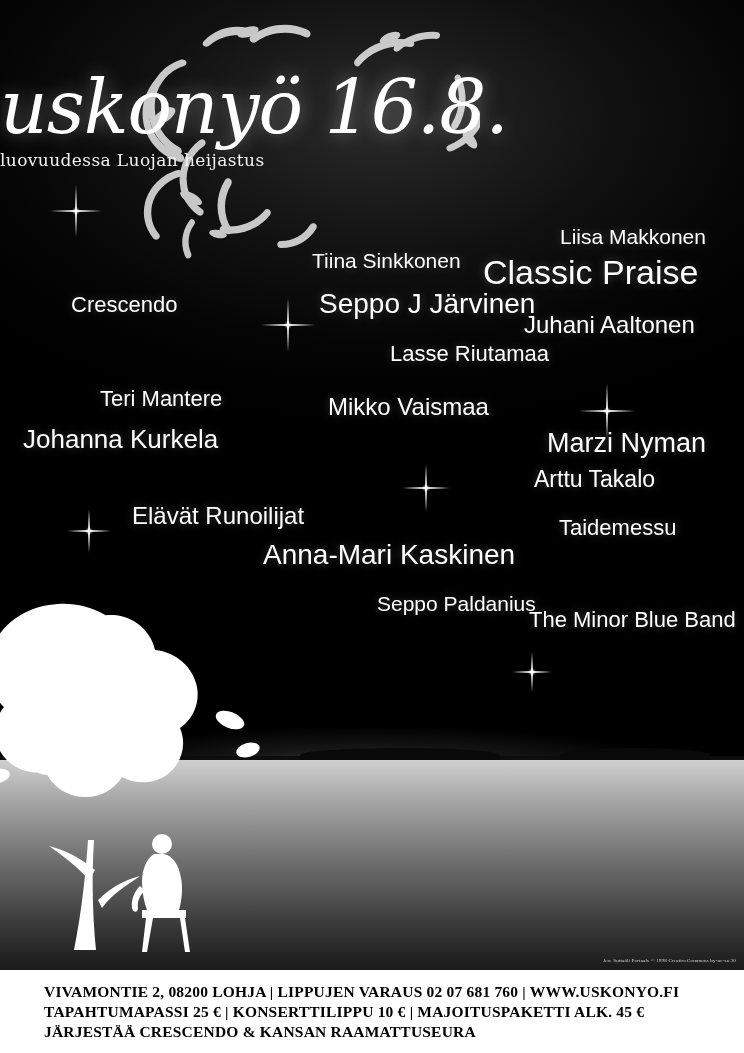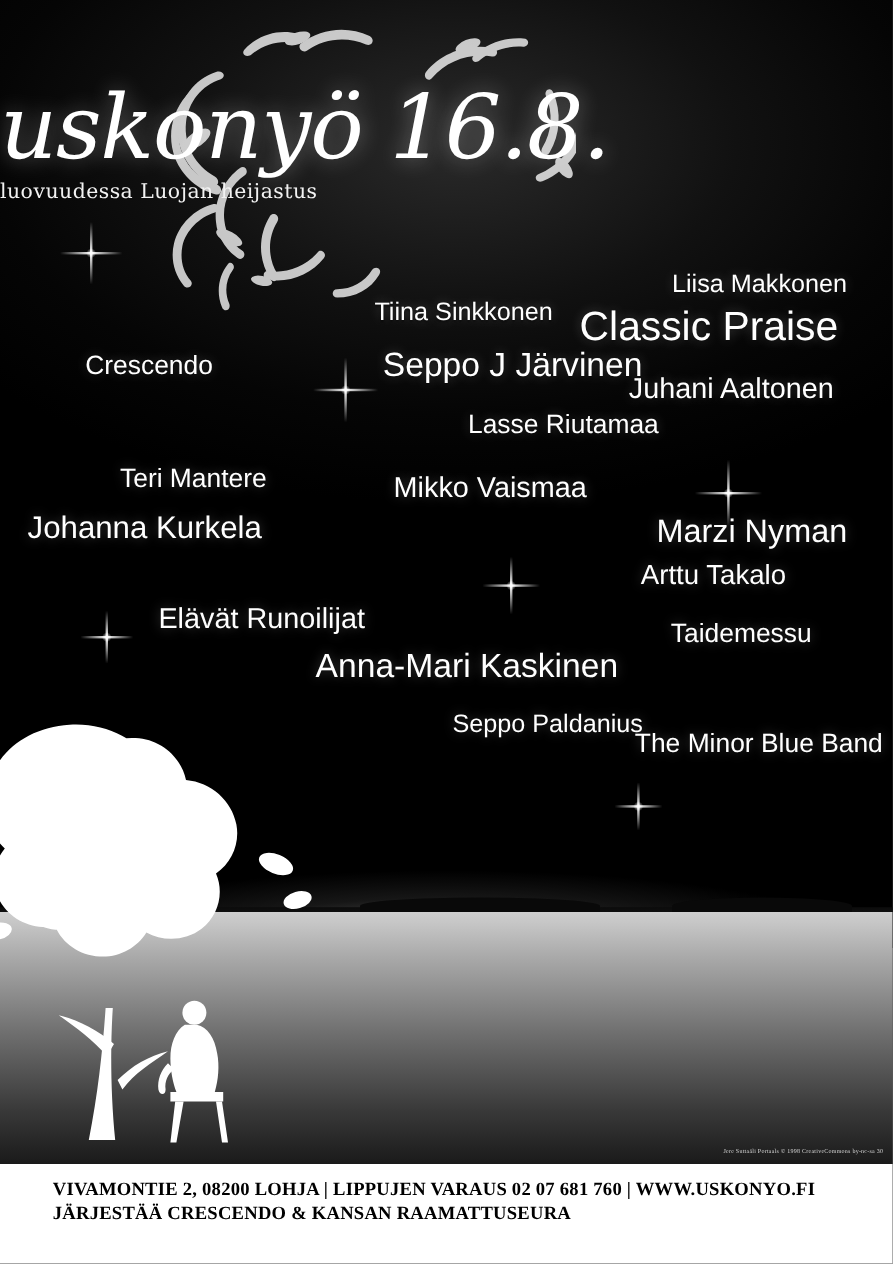--- a/index.html
+++ b/index.html
@@ -314,17 +314,18 @@
         <path d="M20 56c-6 6-9 14-8 22 1 5 6 5 6 0-1-7 2-13 7-17z"></path>
       </g>
     </svg>
   </div>
 
   <div class="credit">Jere Suttaäli Portaals © 1998 CreativeCommons by-nc-sa 30</div>
 
   <div class="footer">
     <div class="footer-inner">
       <div class="footer-line">VIVAMONTIE 2, 08200 LOHJA | LIPPUJEN VARAUS 02 07 681 760 | WWW.USKONYO.FI</div>
+      <div class="footer-line">TAPAHTUMAPASSI 25 € | KONSERTTILIPPU 10 € | MAJOITUSPAKETTI ALK. 45 €</div>
       <div class="footer-line">JÄRJESTÄÄ CRESCENDO &amp; KANSAN RAAMATTUSEURA</div>
     </div>
   </div>
 
 </div>
 
 </body></html>

